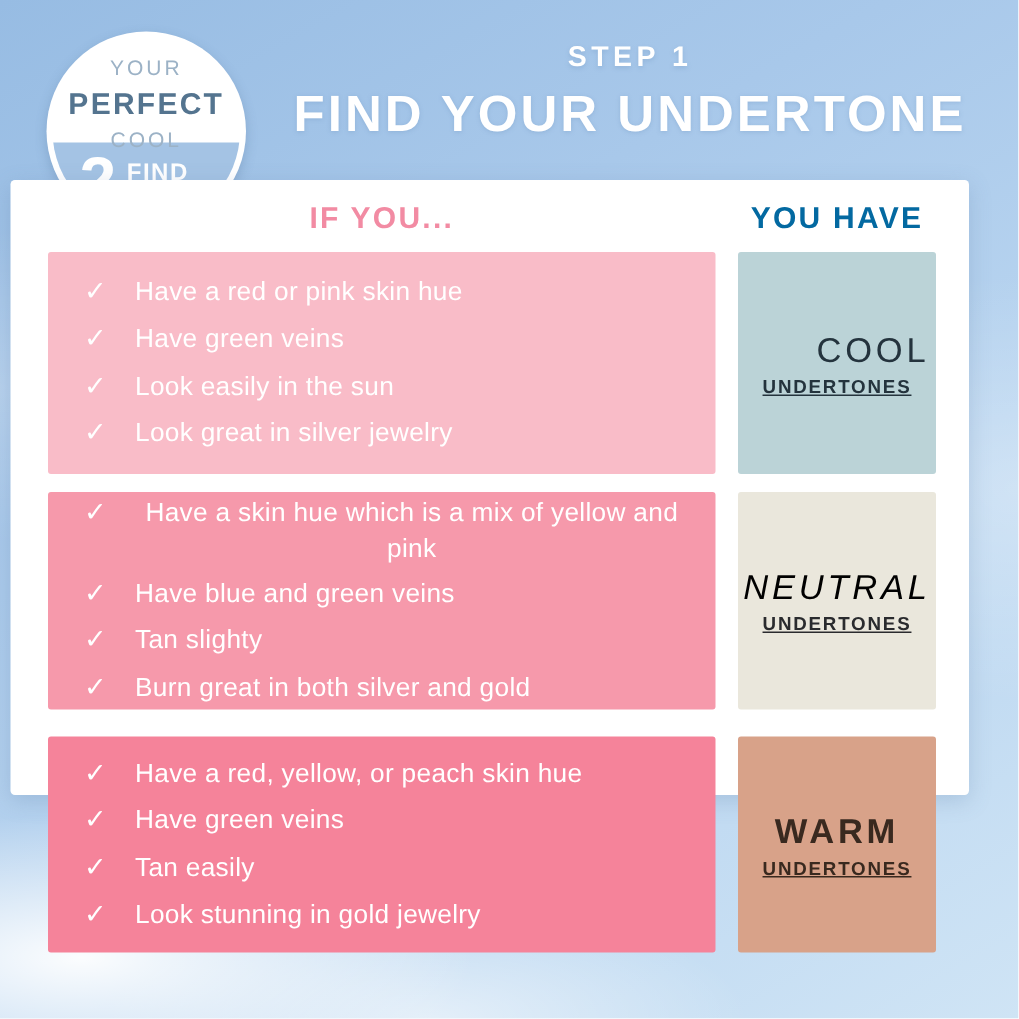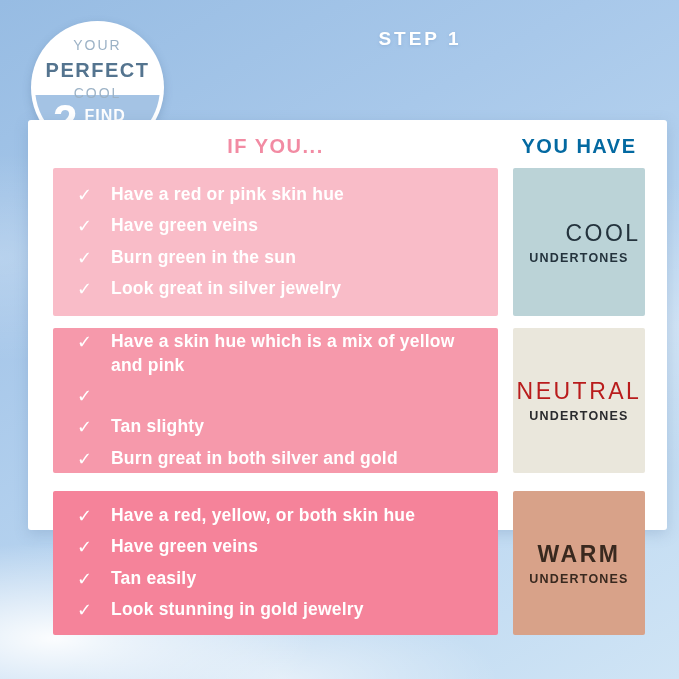--- a/index.html
+++ b/index.html
@@ -42,21 +42,21 @@
   .title-area {
     position:absolute; left:180px; top:28px; width:480px;
     text-align:center; color:#ffffff;
     text-shadow:0 1px 3px rgba(110,145,190,.35);
   }
   .step-label { font-size:19px; font-weight:700; letter-spacing:3px; }
   .page-title { font-size:34px; font-weight:700; letter-spacing:2px; margin-top:7px; }
 
   
   .card {
-    position:absolute; left:28px; top:120px; width:639px; height:410px;
+    position:absolute; left:7px; top:120px; width:639px; height:410px;
     background:#ffffff; border-radius:3px;
     box-shadow:0 4px 14px rgba(90,125,165,.25);
   }
   .col-head {
     position:absolute; top:15px; text-align:center;
     font-size:20px; font-weight:700; letter-spacing:1.5px;
   }
   .head-left  { left:25px;  width:445px; }
   .head-right { left:485px; width:132px; }
 
@@ -68,28 +68,28 @@
   .criteria-box {
     width:445px; height:100%; border-radius:2px;
     display:flex; flex-direction:column; justify-content:center; gap:7px;
     padding:10px 18px 10px 24px;
   }
   .criteria-item { display:flex; align-items:flex-start; color:#ffffff; }
   .check {
     flex:0 0 34px; width:34px; font-size:18px; font-weight:700; line-height:1.35;
     font-family:"DejaVu Sans",sans-serif;
   }
-  .item-text { font-size:17.5px; line-height:1.35; font-weight:700; letter-spacing:.2px; }
+  .item-text { font-size:17.5px; line-height:1.35; font-weight:400; letter-spacing:.2px;text-align:center; }
 
   .swatch {
     width:132px; height:100%; border-radius:2px;
     display:flex; flex-direction:column; align-items:center; justify-content:center;
   }
   .swatch-name { font-size:23px; letter-spacing:2.5px; font-weight:500; }
-  .swatch-sub  { font-size:12.5px; letter-spacing:1.2px; font-weight:600; margin-top:4px; }
+  .swatch-sub  { font-size:12.5px; letter-spacing:1.2px; font-weight:600; margin-top:4px;text-decoration:underline; }
 </style>
 </head>
 <body>
 
 <div class="canvas">
 
   <div class="badge">
     <div class="badge-clip">
       <div class="badge-blue-half" style="background-color: rgb(164, 195, 228);"></div>
     </div>
@@ -102,81 +102,83 @@
       <span class="b-num">2</span>
       <span class="b-steps">
         <span class="b-easy">FIND</span>
         <span class="b-stepsword">STEPS</span>
       </span>
     </div>
   </div>
 
   <div class="title-area">
     <div class="step-label">STEP 1</div>
+    <div class="page-title">FIND YOUR UNDERTONE</div>
   </div>
 
   <div class="card">
 
     <div class="col-head head-left" style="color: rgb(242, 139, 163);">IF YOU...</div>
     <div class="col-head head-right" style="color: #0369a1;">YOU HAVE</div>
 
     <div class="t-row t-row-1">
       <div class="criteria-box" style="background-color: rgb(249, 188, 200);">
         <div class="criteria-item">
           <span class="check">✓</span>
           <span class="item-text">Have a red or pink skin hue</span>
         </div>
         <div class="criteria-item">
           <span class="check">✓</span>
           <span class="item-text">Have green veins</span>
         </div>
         <div class="criteria-item">
           <span class="check">✓</span>
-          <span class="item-text">Burn green in the sun</span>
+          <span class="item-text">Look easily in the sun</span>
         </div>
         <div class="criteria-item">
           <span class="check">✓</span>
           <span class="item-text">Look great in silver jewelry</span>
         </div>
       </div>
       <div class="swatch" style="background-color: rgb(187, 211, 215);">
         <div class="swatch-name" style="color: rgb(36, 51, 61); margin-left: 48px;">COOL</div>
         <div class="swatch-sub" style="color: rgb(36, 51, 61);">UNDERTONES</div>
       </div>
     </div>
 
     <div class="t-row t-row-2">
       <div class="criteria-box" style="background-color: rgb(246, 153, 171);">
         <div class="criteria-item">
           <span class="check">✓</span>
           <span class="item-text">Have a skin hue which is a mix of yellow and pink</span>
         </div>
         <div class="criteria-item">
           <span class="check">✓</span>
+          <span class="item-text">Have blue and green veins</span>
         </div>
         <div class="criteria-item">
           <span class="check">✓</span>
           <span class="item-text">Tan slighty</span>
         </div>
         <div class="criteria-item">
           <span class="check">✓</span>
           <span class="item-text">Burn great in both silver and gold</span>
         </div>
       </div>
       <div class="swatch" style="background-color: rgb(234, 231, 220);">
-        <div class="swatch-name" style="color: #b91c1c;">NEUTRAL</div>
+        <div class="swatch-name" style="color: #000000; font-style: italic;">NEUTRAL</div>
         <div class="swatch-sub" style="color: rgb(42, 43, 46);">UNDERTONES</div>
       </div>
     </div>
 
     <div class="t-row t-row-3">
       <div class="criteria-box" style="background-color: rgb(245, 131, 154);">
         <div class="criteria-item">
           <span class="check">✓</span>
-          <span class="item-text">Have a red, yellow, or both skin hue</span>
+          <span class="item-text">Have a red, yellow, or peach skin hue</span>
         </div>
         <div class="criteria-item">
           <span class="check">✓</span>
           <span class="item-text">Have green veins</span>
         </div>
         <div class="criteria-item">
           <span class="check">✓</span>
           <span class="item-text">Tan easily</span>
         </div>
         <div class="criteria-item">

